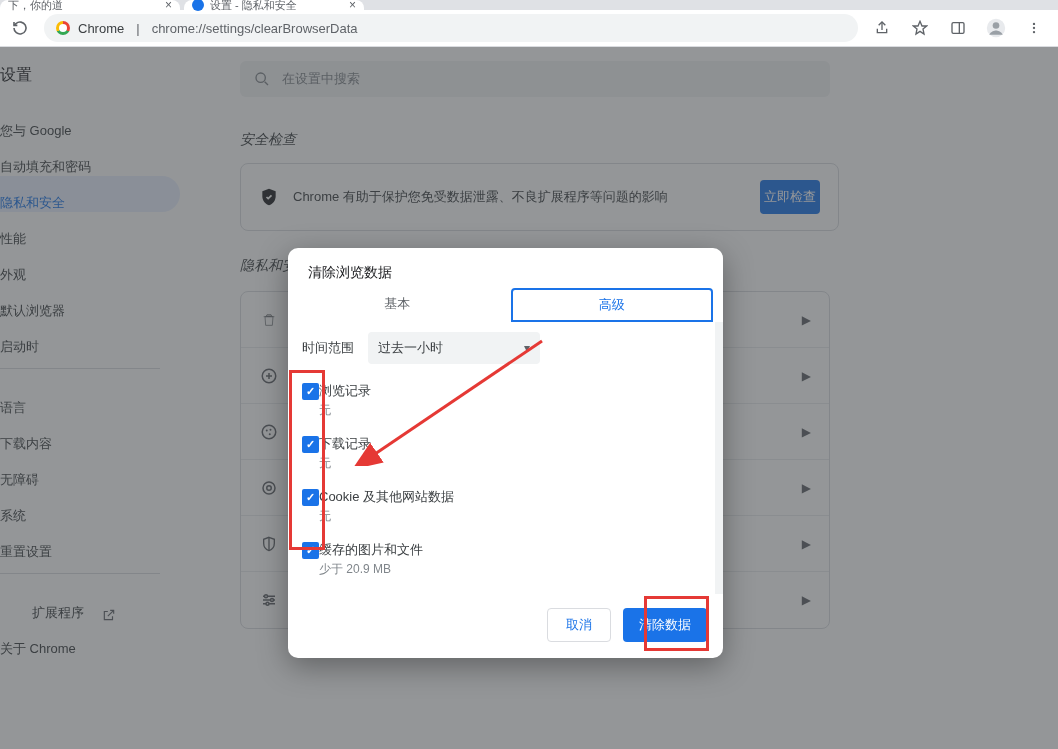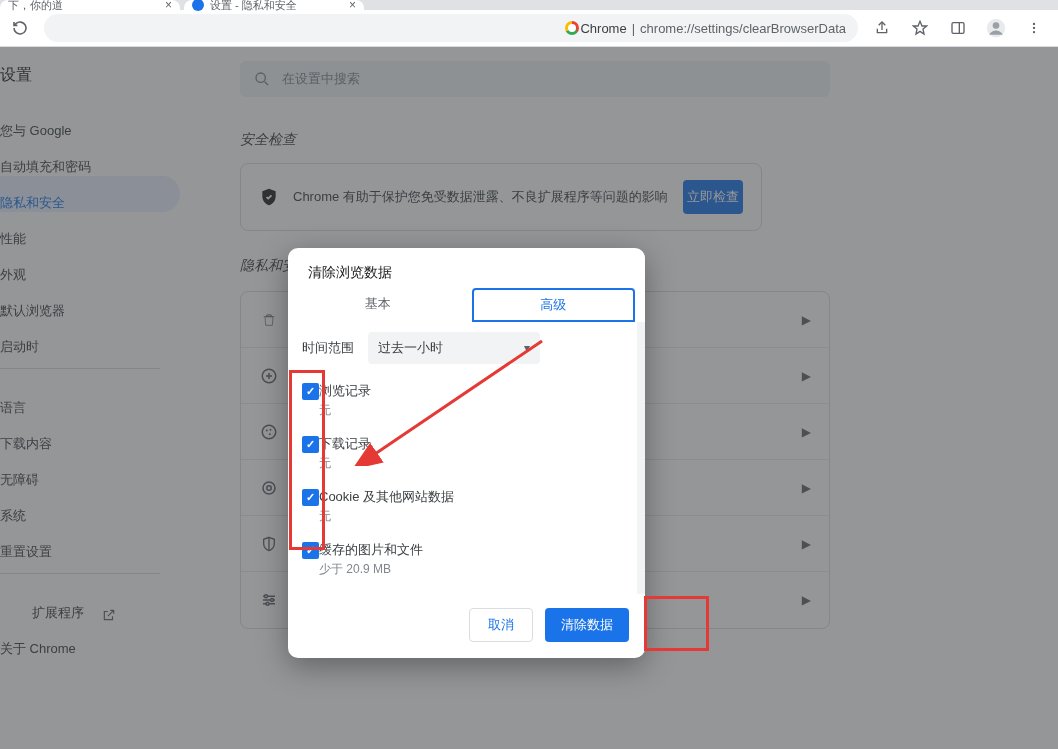--- a/index.html
+++ b/index.html
@@ -55,24 +55,23 @@
     border-radius: 50%;
     color:#5f6368;
   }
   .omnibox {
     flex: 1;
     height: 28px;
     background: #f1f3f4;
     border-radius: 14px;
     display:flex; align-items:center;
     padding: 0 12px;
-    gap: 1px;
+    gap: 8px;
     font-size: 13px;
     color:#3c4043;
-    justify-content:flex-end;
   }
   .omnibox .chrome-logo {
     width:14px;height:14px;border-radius:50%;
     background: conic-gradient(#ea4335 0 120deg,#34a853 120deg 240deg,#fbbc05 240deg 360deg);
     position:relative;
   }
   .omnibox .chrome-logo::after{
     content:"";position:absolute;inset:3px;background:#fff;border-radius:50%;
   }
   .omnibox-pipe { margin: 0 4px; color:#5f6368; }
@@ -126,21 +125,21 @@
     color:#80868b;
   }
   .section-title {
     margin-top: 26px;
     font-size: 14px;
     color:#3c4043;
     font-style:italic;
   }
   .safety-card {
     margin-top: 14px;
-    width: 522px;
+    width: 599px;
     border:1px solid #dadce0;
     border-radius:8px;
     padding: 16px 18px;
     display:flex; align-items:center; gap:14px;
   }
   .safety-card .shield {
     width:20px;height:22px;color:#202124;
   }
   .safety-card .txt { flex:1; font-size:13px; color:#3c4043;}
   .safety-card .btn-primary {
@@ -164,21 +163,21 @@
   .row .chev{margin-left:auto;color:#5f6368;font-size:12px;}
 
   
   .overlay {
     position:absolute; inset:0;
     background:rgba(60,64,67,0.55);
     top:47px;
   }
   .dialog {
     position:absolute;
-    width: 357px;
+    width: 435px;
     left: 288px;
     top: 248px;
     background:#fff;
     border-radius:10px;
     box-shadow: 0 8px 30px rgba(0,0,0,0.35);
     overflow:hidden;
     z-index:10;
   }
   .dialog-inner { position:relative; }
   .dlg-title {

